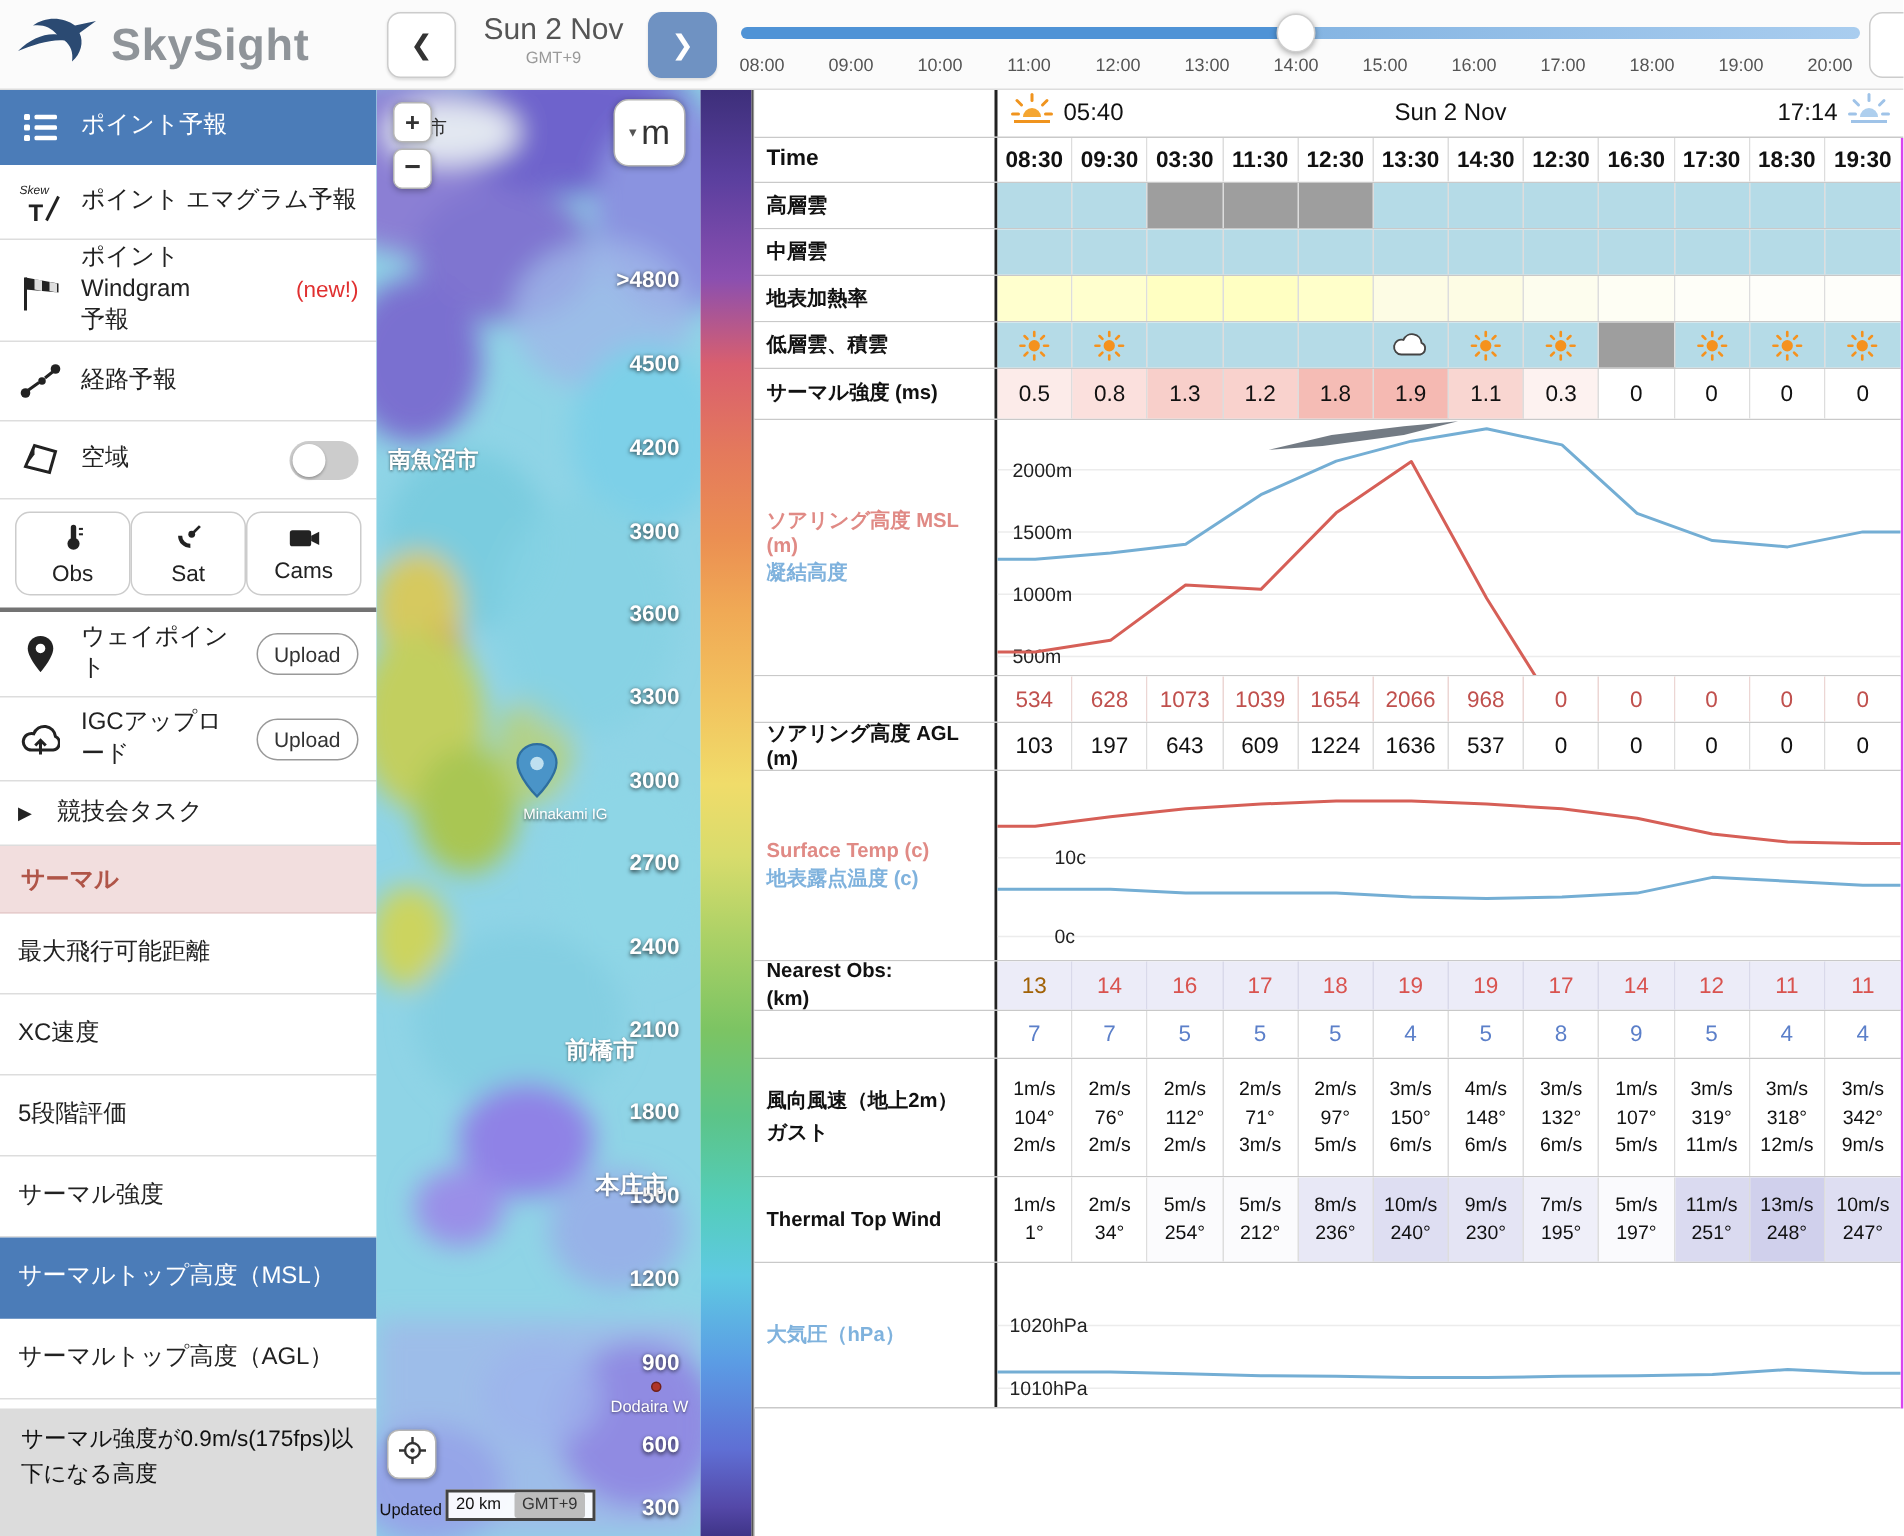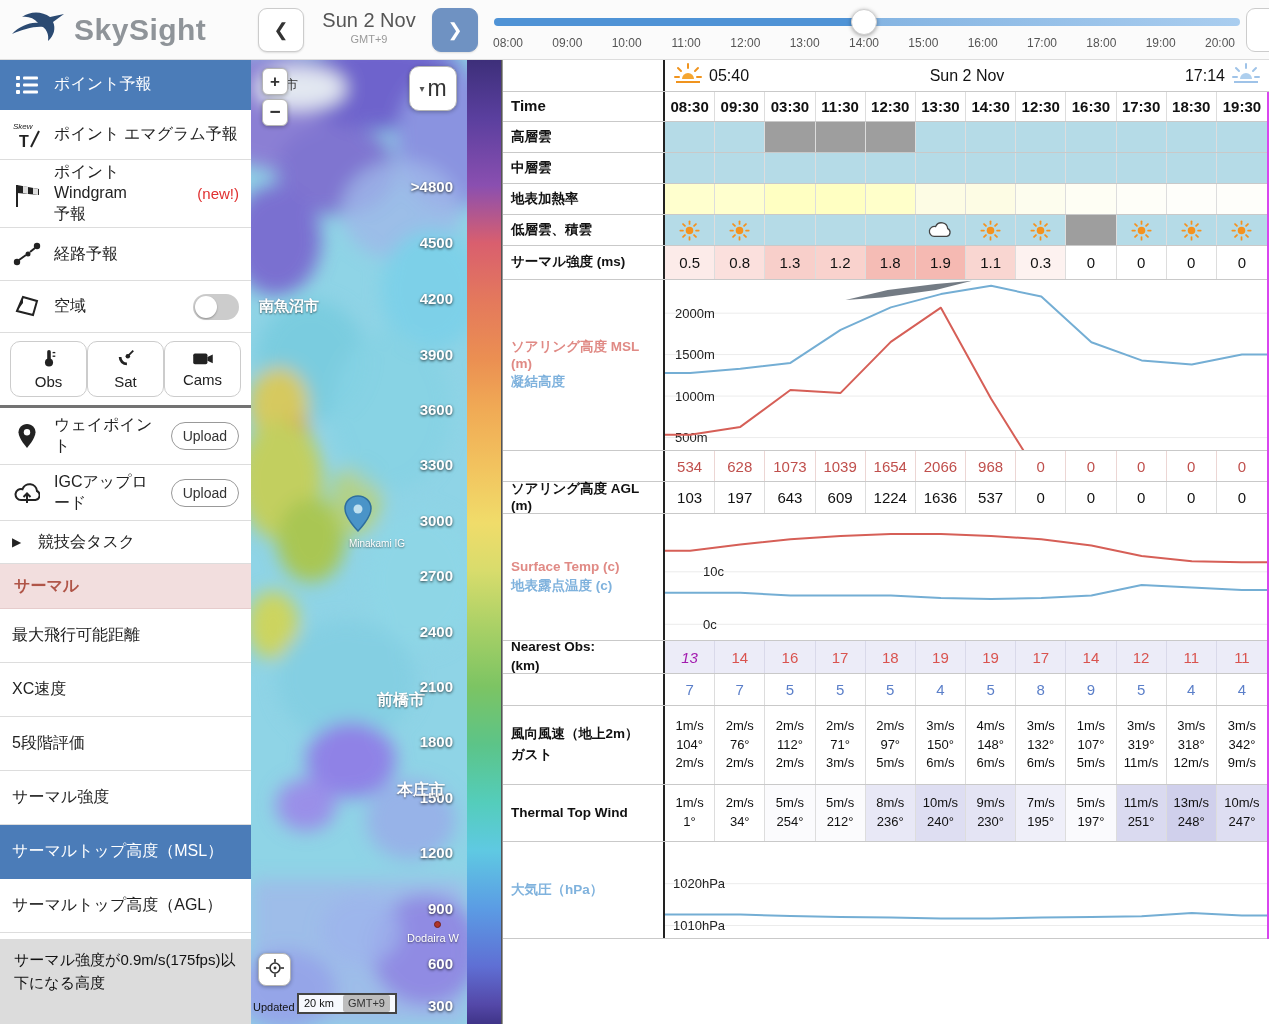--- a/index.html
+++ b/index.html
@@ -700,21 +700,21 @@
               <polyline points="0,78.8 25.1,78.8 75.3,78.8 125.4,81.4 175.6,81.4 225.8,81.4 275.9,84.0 326.1,85.0 376.3,84.0 426.4,81.4 476.6,70.9 526.8,73.5 576.9,76.1 602,76.1" fill="none" stroke="#74aed4" stroke-width="2" stroke-linejoin="round" stroke-linecap="round"></polyline>
             </svg>
           </div>
         </div>
         <div class="frow vals" style="height: 33px;">
           <div class="flabel">
             <div>Nearest Obs:</div>
             <div>(km)</div>
           </div>
           <div class="fcells">
-            <div class="fcell" style="background: rgb(236, 236, 248); color: #a21caf; border-right-color: rgb(217, 217, 234); font-style: italic;">13</div>
+            <div class="fcell" style="background: rgb(236, 236, 248); color: #a16207; border-right-color: rgb(217, 217, 234);">13</div>
             <div class="fcell" style="background: rgb(236, 236, 248); color: rgb(217, 83, 79); border-right-color: rgb(217, 217, 234);">14</div>
             <div class="fcell" style="background: rgb(236, 236, 248); color: rgb(217, 83, 79); border-right-color: rgb(217, 217, 234);">16</div>
             <div class="fcell" style="background: rgb(236, 236, 248); color: rgb(217, 83, 79); border-right-color: rgb(217, 217, 234);">17</div>
             <div class="fcell" style="background: rgb(236, 236, 248); color: rgb(217, 83, 79); border-right-color: rgb(217, 217, 234);">18</div>
             <div class="fcell" style="background: rgb(236, 236, 248); color: rgb(217, 83, 79); border-right-color: rgb(217, 217, 234);">19</div>
             <div class="fcell" style="background: rgb(236, 236, 248); color: rgb(217, 83, 79); border-right-color: rgb(217, 217, 234);">19</div>
             <div class="fcell" style="background: rgb(236, 236, 248); color: rgb(217, 83, 79); border-right-color: rgb(217, 217, 234);">17</div>
             <div class="fcell" style="background: rgb(236, 236, 248); color: rgb(217, 83, 79); border-right-color: rgb(217, 217, 234);">14</div>
             <div class="fcell" style="background: rgb(236, 236, 248); color: rgb(217, 83, 79); border-right-color: rgb(217, 217, 234);">12</div>
             <div class="fcell" style="background: rgb(236, 236, 248); color: rgb(217, 83, 79); border-right-color: rgb(217, 217, 234);">11</div>

